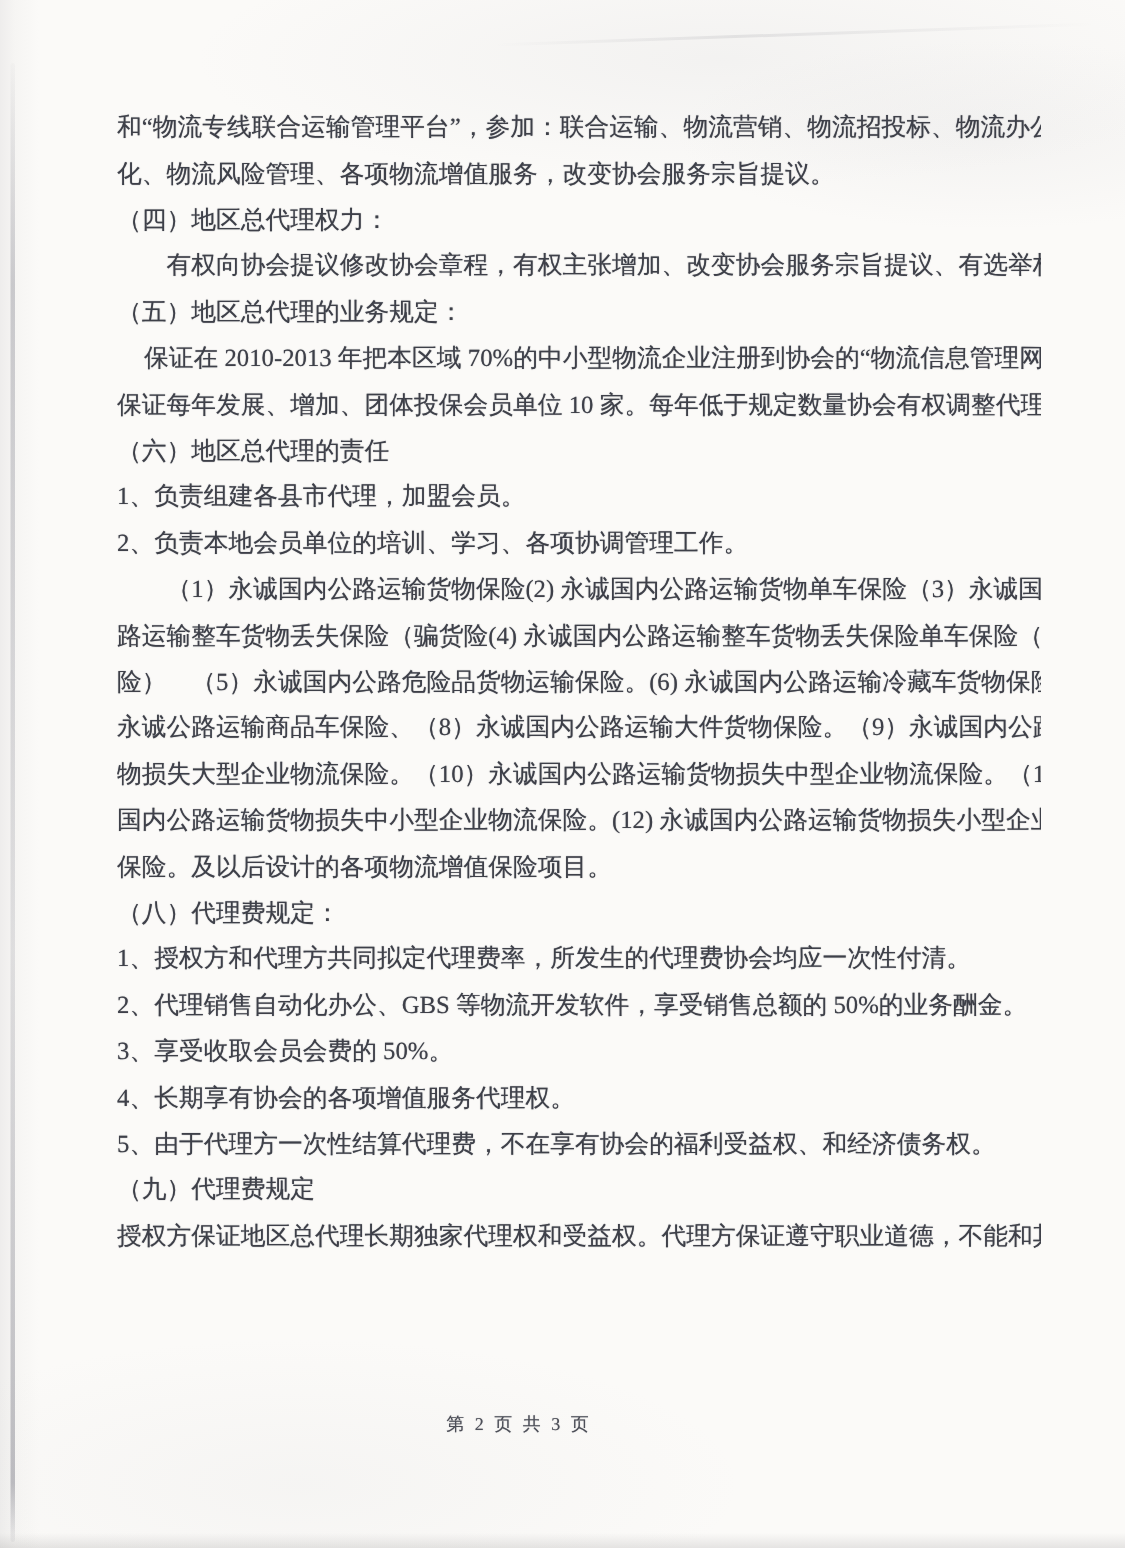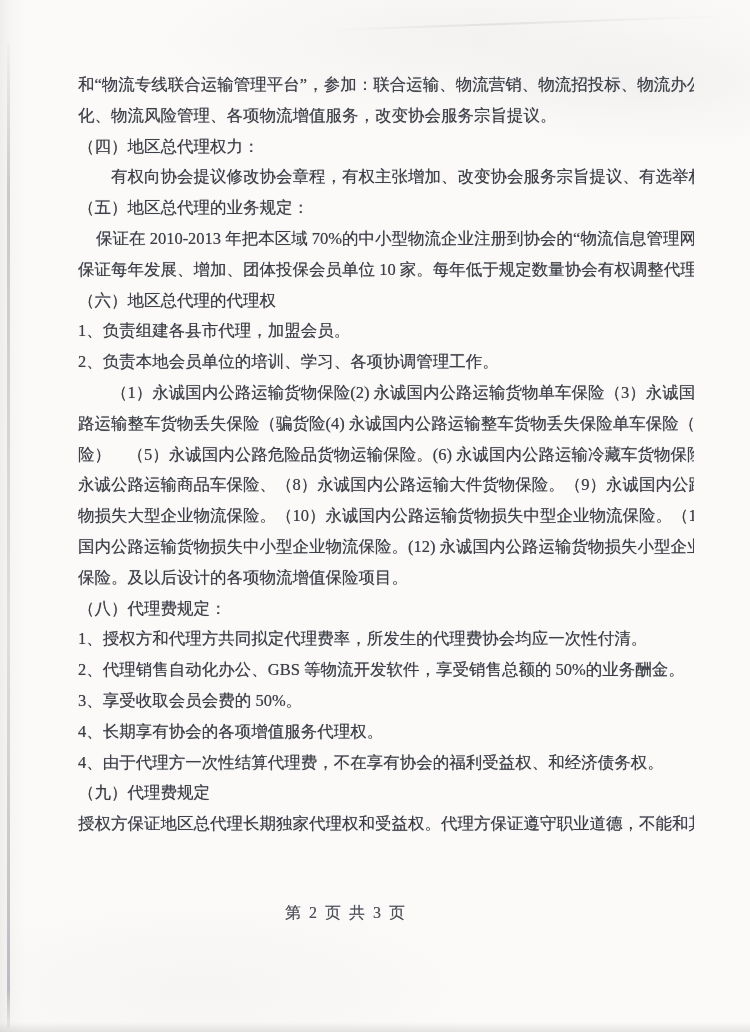--- a/index.html
+++ b/index.html
@@ -62,25 +62,25 @@
     overflow: hidden;
   }
   .just {
     text-align: justify;
     text-align-last: justify;
   }
   .ind1 { padding-left: 18px; }
   .ind2 { padding-left: 33px; }
   .footer {
     position: absolute;
-    top: 903px; left: 0;
+    top: 941px; left: 0;
     width: 692px;            
     text-align: center;
     color: #4d4f58;
-    font-size: 16px;
+    font-size: 12px;
     letter-spacing: 2px;
     text-shadow: 0 0 0.6px rgba(77,79,88,0.6);
   }
   
   .crease-top {
     position: absolute;
     left: 330px; top: 22px;
     width: 400px; height: 2px;
     background: linear-gradient(to right, rgba(0,0,0,0), rgba(170,170,175,0.25) 40%, rgba(0,0,0,0));
     transform: rotate(-2deg);
@@ -93,34 +93,34 @@
   <div class="crease-top"></div>
 
   <div class="content">
     <div class="ln just">和“物流专线联合运输管理平台”，参加：联合运输、物流营销、物流招投标、物流办公自动</div>
     <div class="ln">化、物流风险管理、各项物流增值服务，改变协会服务宗旨提议。</div>
     <div class="ln">（四）地区总代理权力：</div>
     <div class="ln ind2 just">有权向协会提议修改协会章程，有权主张增加、改变协会服务宗旨提议、有选举权、当</div>
     <div class="ln">（五）地区总代理的业务规定：</div>
     <div class="ln ind1 just">保证在 2010-2013 年把本区域 70%的中小型物流企业注册到协会的“物流信息管理网”。</div>
     <div class="ln just">保证每年发展、增加、团体投保会员单位 10 家。每年低于规定数量协会有权调整代理权。</div>
-    <div class="ln">（六）地区总代理的代理权</div>
+    <div class="ln">（六）地区总代理的责任</div>
     <div class="ln">1、负责组建各县市代理，加盟会员。</div>
     <div class="ln">2、负责本地会员单位的培训、学习、各项协调管理工作。</div>
     <div class="ln ind2 just">（1）永诚国内公路运输货物保险(2) 永诚国内公路运输货物单车保险（3）永诚国内公</div>
     <div class="ln just">路运输整车货物丢失保险（骗货险(4) 永诚国内公路运输整车货物丢失保险单车保险（骗货</div>
     <div class="ln just">险）　（5）永诚国内公路危险品货物运输保险。(6) 永诚国内公路运输冷藏车货物保险（7）</div>
     <div class="ln just">永诚公路运输商品车保险、（8）永诚国内公路运输大件货物保险。（9）永诚国内公路运输货</div>
     <div class="ln just">物损失大型企业物流保险。（10）永诚国内公路运输货物损失中型企业物流保险。（11）永诚</div>
     <div class="ln just">国内公路运输货物损失中小型企业物流保险。(12) 永诚国内公路运输货物损失小型企业物流</div>
     <div class="ln">保险。及以后设计的各项物流增值保险项目。</div>
     <div class="ln">（八）代理费规定：</div>
     <div class="ln">1、授权方和代理方共同拟定代理费率，所发生的代理费协会均应一次性付清。</div>
     <div class="ln">2、代理销售自动化办公、GBS 等物流开发软件，享受销售总额的 50%的业务酬金。</div>
     <div class="ln">3、享受收取会员会费的 50%。</div>
     <div class="ln">4、长期享有协会的各项增值服务代理权。</div>
-    <div class="ln">4、由于代理方一次性结算代理费，不在享有协会的福利受益权、和经济债务权。</div>
+    <div class="ln">5、由于代理方一次性结算代理费，不在享有协会的福利受益权、和经济债务权。</div>
     <div class="ln">（九）代理费规定</div>
     <div class="ln just">授权方保证地区总代理长期独家代理权和受益权。代理方保证遵守职业道德，不能和其它保</div>
   </div>
 
   <div class="footer">第 2 页 共 3 页</div>
 </div>
 
 </body></html>

